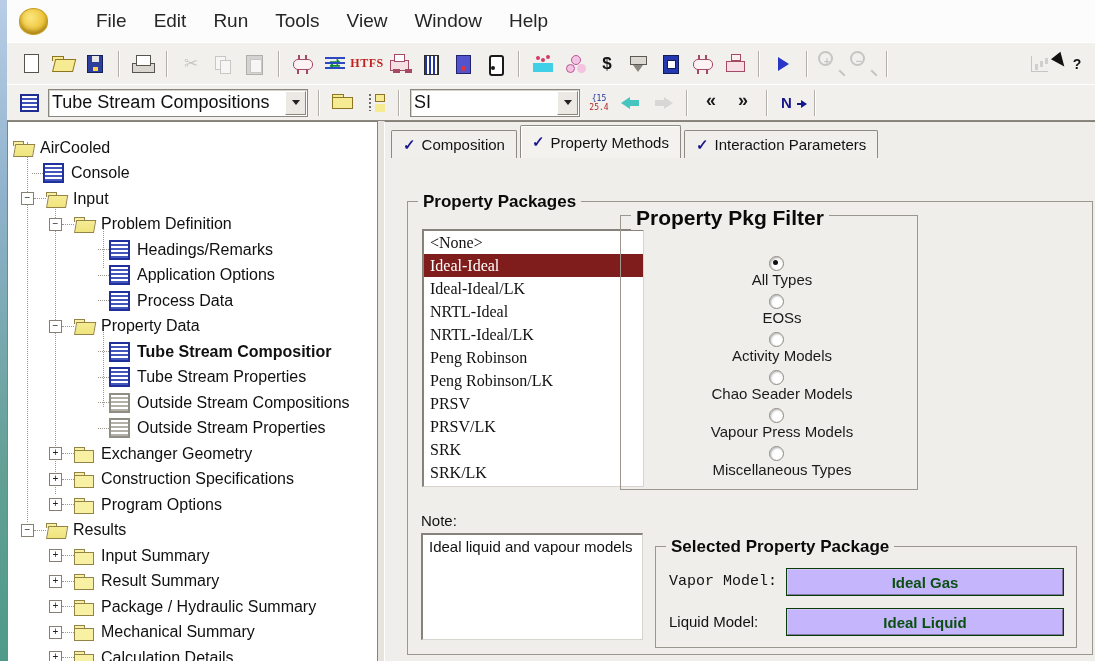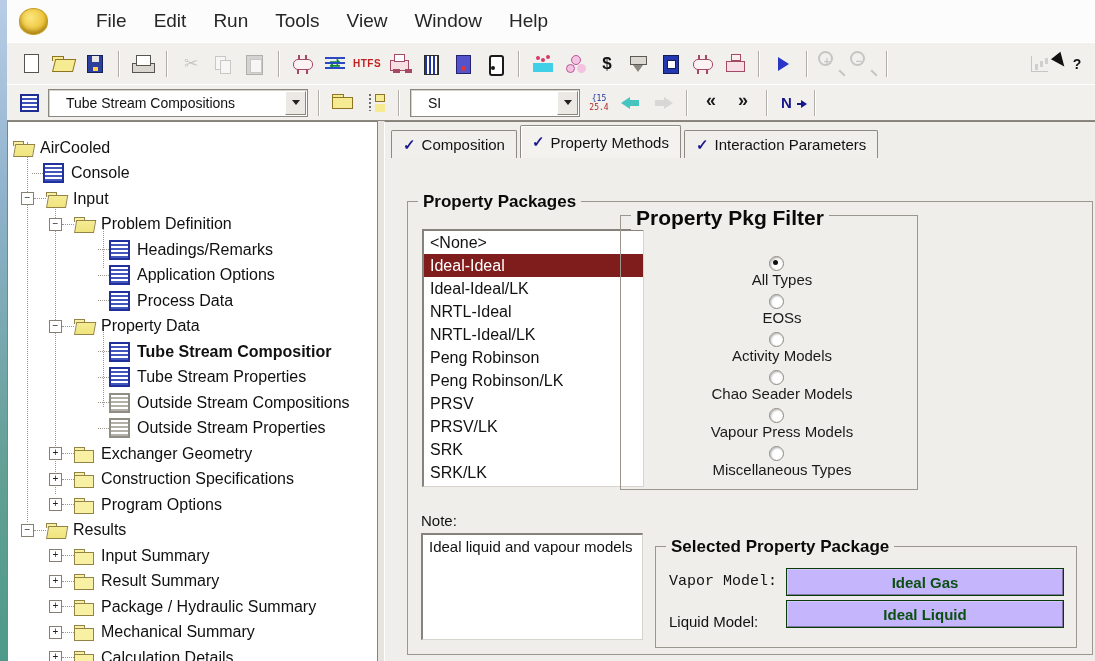--- a/index.html
+++ b/index.html
@@ -36,21 +36,21 @@
   .i-print-icon::after{content:"";position:absolute;left:6px;top:4px;width:13px;height:9px;background:#fff;border:1px solid #57554f;}
   .i-cut-icon{font-size:17px;color:#8d8a82;}
   .i-copy-icon::before{content:"";position:absolute;left:5px;top:5px;width:9px;height:12px;background:#fff;border:1px solid #94918a;}
   .i-copy-icon::after{content:"";position:absolute;left:10px;top:9px;width:9px;height:12px;background:#fff;border:1px solid #94918a;}
   .i-paste-icon::before{content:"";position:absolute;left:4px;top:4px;width:15px;height:18px;background:#cfa95e;border:1px solid #6e551f;}
   .i-paste-icon::after{content:"";position:absolute;left:8px;top:8px;width:10px;height:12px;background:#fff;border:1px solid #94918a;}
   .i-exchanger-icon::before,.i-exchanger-small-icon::before{content:"";position:absolute;left:3px;top:8px;width:18px;height:9px;border:1px solid #a44a63;border-radius:5px;background:#fdf3f5;}
   .i-exchanger-icon::after,.i-exchanger-small-icon::after{content:"";position:absolute;left:7px;bottom:3px;width:2px;height:5px;background:#a44a63;box-shadow:9px 0 0 #a44a63,1px -14px 0 #a44a63,8px -14px 0 #a44a63;}
   .i-exchanger-flows-icon{font-size:13px;font-weight:bold;color:#0c8a33;}
   .i-exchanger-flows-icon::before{content:"";position:absolute;left:3px;top:6px;width:20px;height:14px;background:repeating-linear-gradient(180deg,#2c49c4 0 2px,transparent 2px 5px);}
-  .i-htfs-icon{font-family:Liberation Sans, sans-serif;font-size:10px;font-weight:bold;color:#c22121;letter-spacing:.5px;}
+  .i-htfs-icon{font-family:Liberation Serif, serif;font-size:12px;font-weight:bold;color:#c22121;letter-spacing:.5px;}
   .i-exchanger-print-icon::before{content:"";position:absolute;left:4px;top:9px;width:17px;height:9px;border:1px solid #a44a63;background:#f7dfe6;}
   .i-exchanger-print-icon::after{content:"";position:absolute;left:8px;top:3px;width:9px;height:6px;border:1px solid #a44a63;background:#fff;box-shadow:-3px 13px 0 -2px #a44a63,9px 13px 0 -2px #a44a63;}
   .i-tube-layout-icon::before{content:"";position:absolute;left:6px;top:4px;width:13px;height:18px;border:1px solid #2b2b2b;background:repeating-linear-gradient(90deg,#24349e 0 2px,#fff 2px 4px);}
   .i-furnace-icon::before{content:"";position:absolute;left:6px;top:4px;width:13px;height:17px;background:#5353cd;border:1px solid #23236e;}
   .i-furnace-icon::after{content:"";position:absolute;left:11px;bottom:6px;width:5px;height:5px;border-radius:50%;background:#e23232;}
   .i-vessel-icon::before{content:"";position:absolute;left:7px;top:4px;width:11px;height:17px;border:2px solid #1a1a1a;border-radius:3px;background:#fff;}
   .i-vessel-icon::after{content:"";position:absolute;left:9px;bottom:7px;width:4px;height:4px;border-radius:50%;background:#1a1a1a;}
   .i-components-icon::before{content:"";position:absolute;left:3px;bottom:5px;width:20px;height:9px;background:#3fd0e8;}
   .i-components-icon::after{content:"";position:absolute;left:6px;top:5px;width:4px;height:4px;border-radius:50%;background:#d23b69;box-shadow:5px 2px 0 #d23b69,10px -1px 0 #d23b69;}
   .i-molecule-icon::before{content:"";position:absolute;left:9px;top:4px;width:8px;height:8px;border:1px solid #b8569c;border-radius:50%;background:#f3c3e1;}
@@ -83,21 +83,21 @@
   .i-back-icon::after{content:"";position:absolute;left:12px;top:10px;width:9px;height:6px;background:#46c4c0;}
   .i-forward-icon::before{content:"";position:absolute;right:3px;top:7px;border-top:6px solid transparent;border-bottom:6px solid transparent;border-left:9px solid #b9b6af;}
   .i-forward-icon::after{content:"";position:absolute;right:12px;top:10px;width:9px;height:6px;background:#b9b6af;}
   .i-previous-pages-icon,.i-next-pages-icon{font-size:18px;font-weight:bold;color:#1b1b1b;padding-bottom:4px;}
   .i-next-input-icon{font-size:15px;font-weight:bold;color:#17178c;padding-right:9px;}
   .i-next-input-icon::before{content:"";position:absolute;right:2px;top:10px;border-top:4px solid transparent;border-bottom:4px solid transparent;border-left:6px solid #17178c;}
   .i-next-input-icon::after{content:"";position:absolute;right:7px;top:13px;width:5px;height:2px;background:#17178c;}
   
   .combo{height:26px;background:#fff;border:1px solid #8a877f;box-shadow:inset 1px 1px 0 #d6d3cc;
          display:flex;align-items:center;flex:none;margin:0 3px;}
-  .cval{flex:1;padding:0 17px;font-size:14px;color:#111;white-space:nowrap;overflow:hidden;}
+  .cval{flex:1;padding:0 3px;font-size:18px;color:#111;white-space:nowrap;overflow:hidden;}
   .cbtn{width:19px;height:22px;margin:1px;background:#ece9e4;border:1px solid #fff;border-right-color:#8a877f;border-bottom-color:#8a877f;display:flex;align-items:center;justify-content:center;flex:none;}
   .cbtn::before{content:"";border-left:4px solid transparent;border-right:4px solid transparent;border-top:5px solid #222;}
   
   .treepanel{position:absolute;left:7px;top:121px;width:369px;height:540px;background:#fff;
              border:1px solid #86827a;overflow:hidden;}
   #tree-rows{position:relative;padding-top:13px;}
   .trow{display:flex;align-items:center;height:25.5px;white-space:nowrap;cursor:default;position:relative;}
   .tlabel{margin-left:7px;font-size:16px;color:#101010;}
   .trow.bold .tlabel{font-weight:bold;}
   .texp{width:11px;height:11px;flex:none;border:1px solid #857f74;background:#fff;font-size:10px;line-height:9px;text-align:center;color:#222;}
@@ -115,40 +115,40 @@
   #tabstrip{position:absolute;left:6px;top:3px;display:flex;align-items:flex-end;height:33px;}
   .tab{height:27px;display:flex;align-items:center;padding:0 11px;margin-right:3px;background:#f1efeb;
        border:1px solid #8d8a83;border-bottom:none;border-top-left-radius:2px;border-top-right-radius:2px;font-size:15px;color:#111;cursor:default;}
   .tab.active{height:32px;background:#f4f2ee;box-shadow:inset 1px 1px 0 #fff;}
   .tcheck{color:#18188c;font-weight:bold;margin-right:6px;font-size:15px;}
   .gbox{position:absolute;border:1px solid #9b978f;}
   .gtitle{position:absolute;top:-10px;left:10px;background:#f0eeea;padding:0 5px;font-weight:bold;font-size:21px;color:#0a0a0a;white-space:nowrap;}
   .gtitle.big{font-size:17px;}
   .pkg{left:22px;top:79px;width:684px;height:452px;}
   #pkglist{position:absolute;left:14px;top:27px;width:219px;height:255px;background:#fff;
-           border-top:2px solid #87837a;border-left:2px solid #87837a;border-right:1px solid #d7d4cd;border-bottom:1px solid #d7d4cd;overflow:hidden;}
+           border-top:2px solid #87837a;border-left:2px solid #87837a;border-right:1px solid #d7d4cd;border-bottom:1px solid #d7d4cd;overflow:hidden;font-family:Liberation Serif, serif;}
   .lrow{height:23px;line-height:23px;padding-left:6px;font-size:16px;color:#111;white-space:nowrap;cursor:default;}
   .lrow.sel{background:#7f1d1d;color:#fff;}
   .filter{left:212px;top:13px;width:296px;height:273px;}
   #radios{padding-top:40px;}
   .rrow{display:flex;align-items:center;height:22px;margin:0 0 16px 15px;cursor:default;flex-direction:column;}
   .radio{width:13px;height:13px;border-radius:50%;background:#fff;border:1px solid #8c8980;box-shadow:inset 1px 1px 2px rgba(0,0,0,.3);position:relative;flex:none;}
   .radio.on::after{content:"";position:absolute;left:3px;top:3px;width:5px;height:5px;border-radius:50%;background:#111;}
   .rlab{margin-left:11px;font-size:15px;color:#1a1a1a;}
   .notelabel{position:absolute;left:13px;top:310px;font-size:15px;color:#111;}
   .notebox{position:absolute;left:13px;top:331px;width:222px;height:107px;background:#fff;
            border-top:2px solid #87837a;border-left:2px solid #87837a;border-right:1px solid #d7d4cd;border-bottom:1px solid #d7d4cd;
            font-size:15px;line-height:19px;color:#111;padding:2px 6px;box-sizing:border-box;}
   .selgrp{left:247px;top:344px;width:420px;height:100px;}
   .mlabel{position:absolute;left:13px;font-size:15px;color:#111;}
   .ml1{top:26px;font-family:Liberation Mono, monospace;} .ml2{top:66px;}
   .mvalue{position:absolute;left:130px;width:276px;height:26px;background:#c4b5fd;border:1px solid #0a3c0a;
           box-shadow:inset 1px 1px 0 rgba(255,255,255,.25),inset -1px -1px 0 rgba(0,0,0,.35);
           color:#0b4f10;font-size:15px;font-weight:bold;display:flex;align-items:center;justify-content:center;}
-  .mv1{top:21px;} .mv2{top:53px;}
+  .mv1{top:21px;} .mv2{top:61px;}
 </style>
 </head>
 <body>
 
 <div class="app">
   <div class="edge"></div>
 
   <div class="menubar">
     <span class="applogo"></span>
     <div id="menu">

